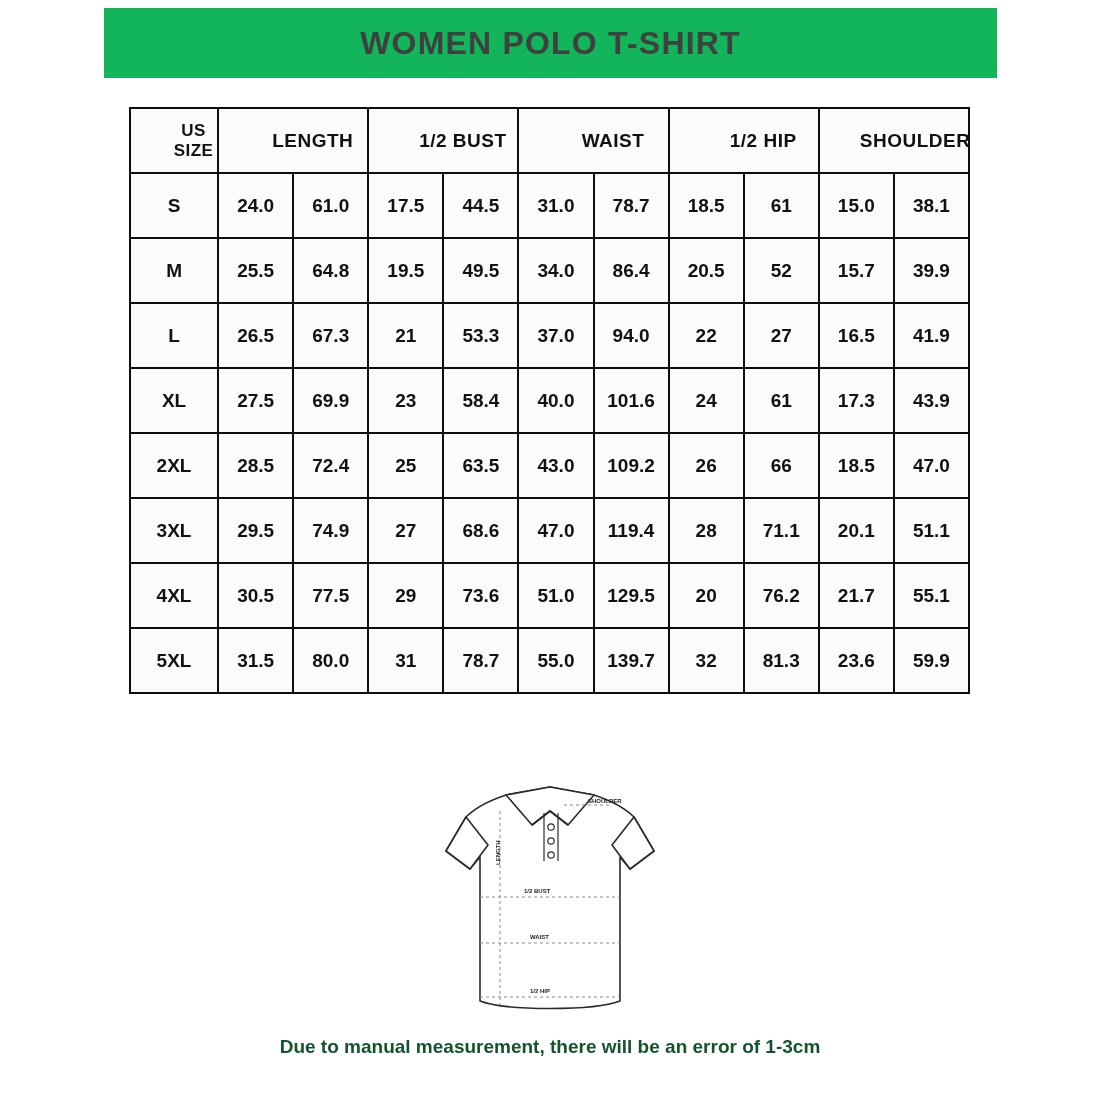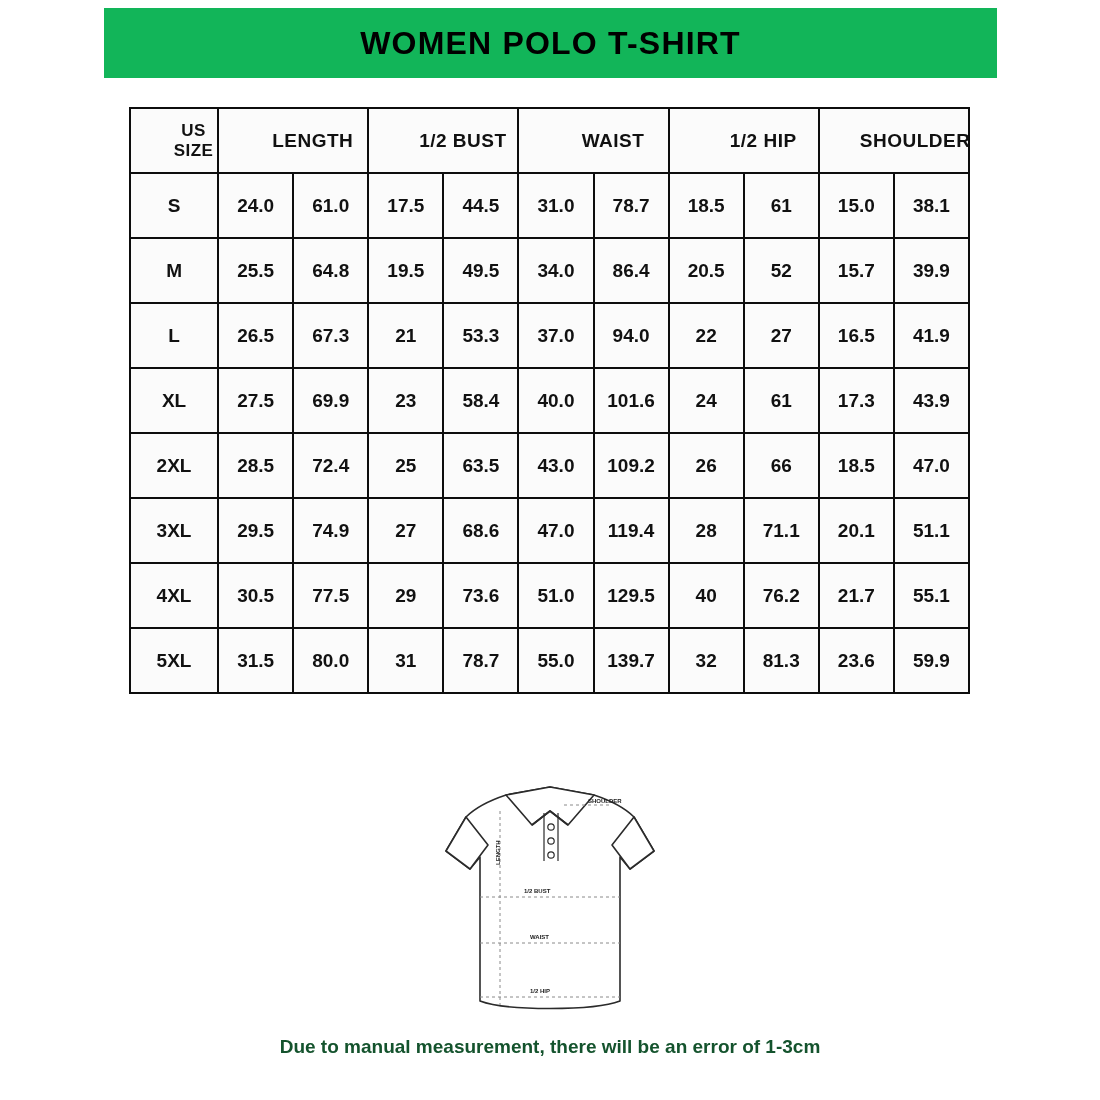--- a/index.html
+++ b/index.html
@@ -24,21 +24,21 @@
     left: 104px;
     top: 8px;
     width: 893px;
     height: 70px;
     background: #12b559;
     display: flex;
     align-items: center;
     justify-content: center;
   }
   .header-title {
-    color: #000000;
+    color: #404040;
     font-size: 32px;
     font-weight: bold;
     letter-spacing: 1.2px;
     text-align: center;
     white-space: nowrap;
   }
   
   .table-wrap {
     position: absolute;
     left: 129px;
@@ -213,21 +213,21 @@
             <td>51.1</td>
           </tr>
           <tr class="data-row">
             <td class="size-cell">4XL</td>
             <td>30.5</td>
             <td>77.5</td>
             <td>29</td>
             <td>73.6</td>
             <td>51.0</td>
             <td>129.5</td>
-            <td>40</td>
+            <td>20</td>
             <td>76.2</td>
             <td>21.7</td>
             <td>55.1</td>
           </tr>
           <tr class="data-row">
             <td class="size-cell">5XL</td>
             <td>31.5</td>
             <td>80.0</td>
             <td>31</td>
             <td>78.7</td>

